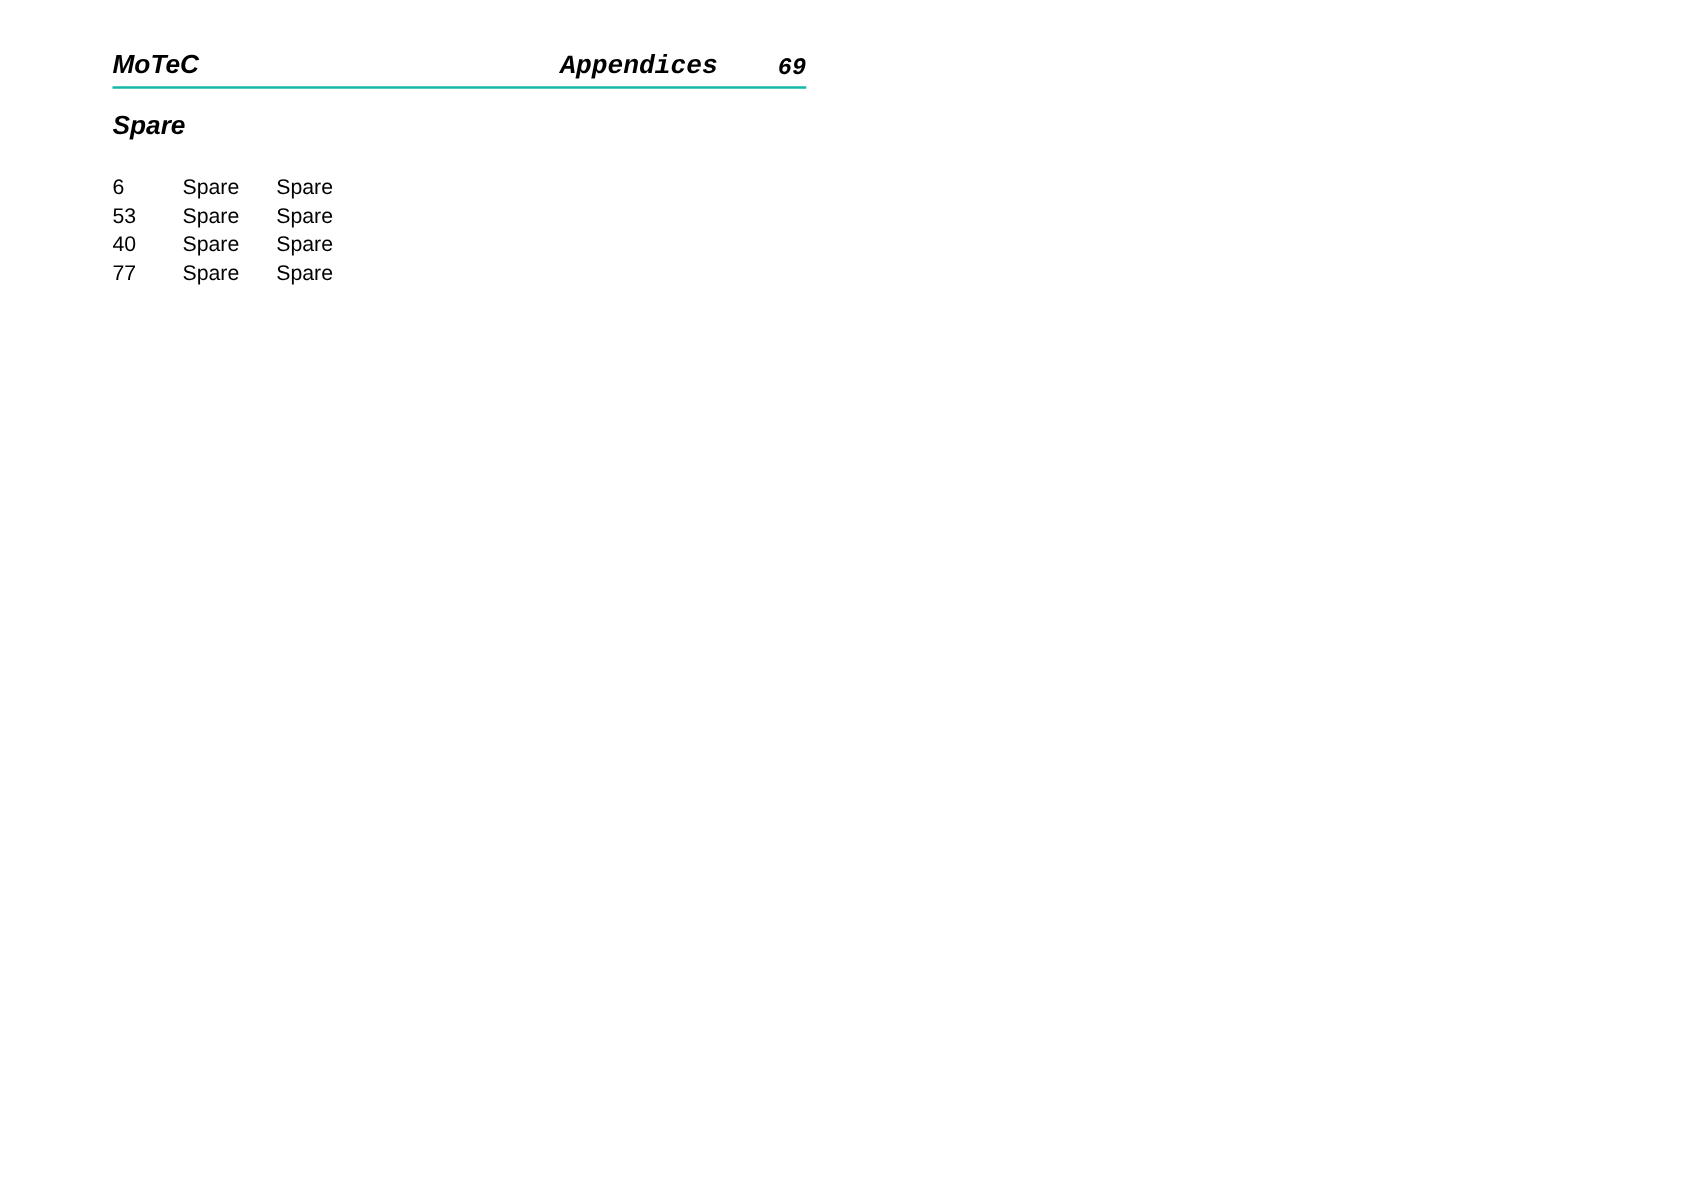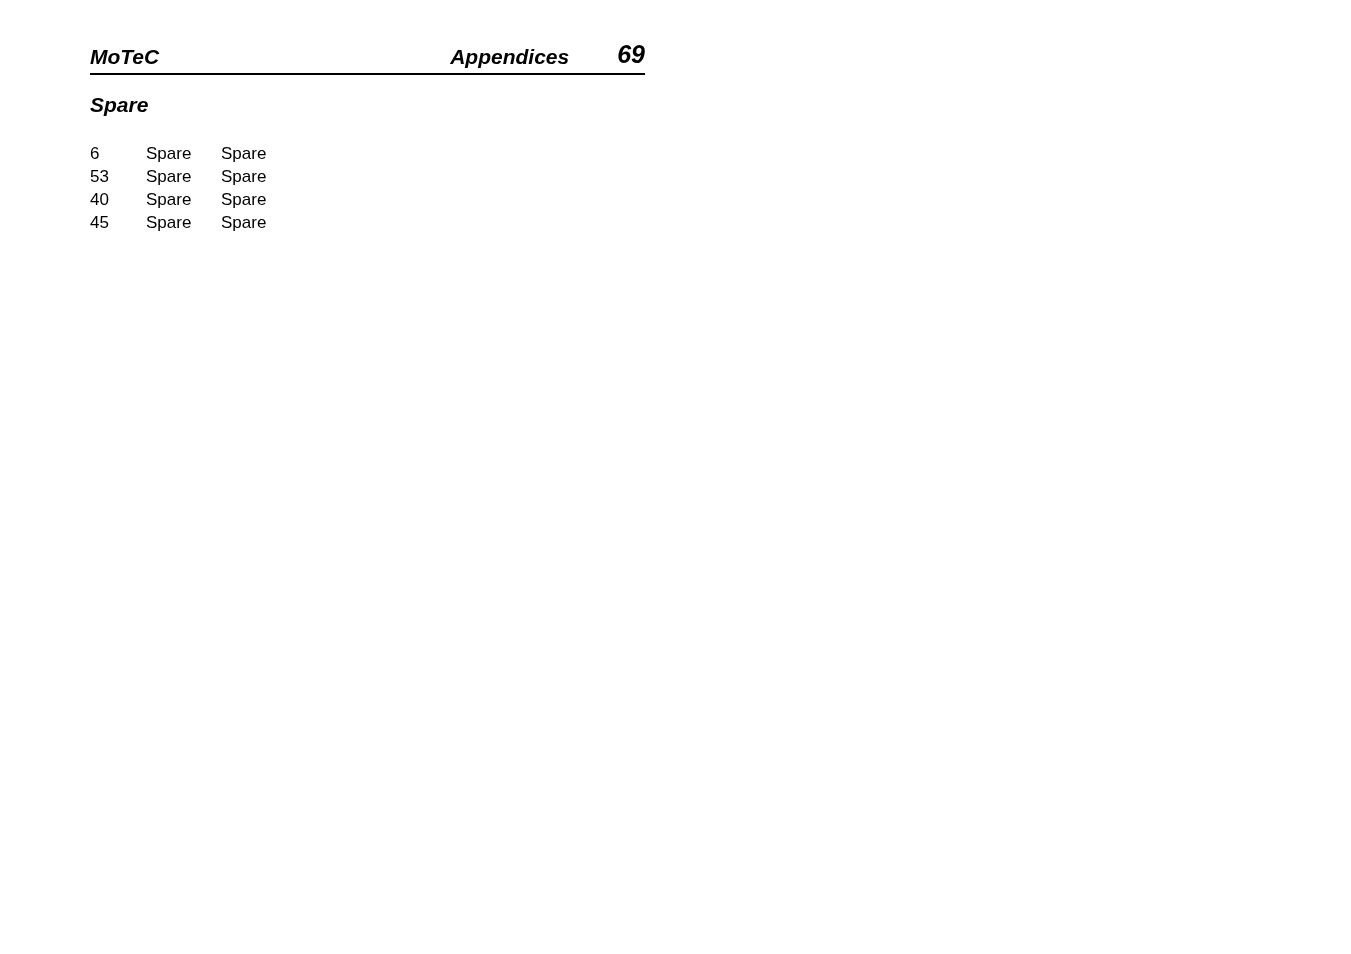--- a/index.html
+++ b/index.html
@@ -14,43 +14,44 @@
       height: 954px;
       padding: 40px 0 0 90px;
     }
     .page {
       width: 555px;
     }
     .header {
       display: flex;
       justify-content: space-between;
       align-items: baseline;
-      border-bottom: 2px solid #000000;
+      border-bottom: 2px solid #14b8a6;
       padding-bottom: 4px;
       margin-bottom: 18px;
     }
     .header-left {
       font-weight: bold;
       font-style: italic;
       font-size: 21px;
     }
     .header-right {
       display: flex;
       gap: 48px;
-      align-items: flex-end;
+      align-items: center;
+      font-family: Liberation Mono, monospace;
     }
     .header-section {
       font-weight: bold;
       font-style: italic;
       font-size: 21px;
     }
     .header-page {
       font-weight: bold;
       font-style: italic;
-      font-size: 25px;
+      font-size: 19px;
     }
     .subtitle {
       font-weight: bold;
       font-style: italic;
       font-size: 21px;
       margin-bottom: 26px;
     }
     .table {
       font-size: 17px;
       line-height: 1.35;
@@ -92,18 +93,18 @@
       <div class="col-pin">53</div>
       <div class="col-name">Spare</div>
       <div class="col-desc">Spare</div>
     </div>
     <div class="table-row">
       <div class="col-pin">40</div>
       <div class="col-name">Spare</div>
       <div class="col-desc">Spare</div>
     </div>
     <div class="table-row">
-      <div class="col-pin">45</div>
+      <div class="col-pin">77</div>
       <div class="col-name">Spare</div>
       <div class="col-desc">Spare</div>
     </div>
   </div>
 </div>
 
 </body></html>

